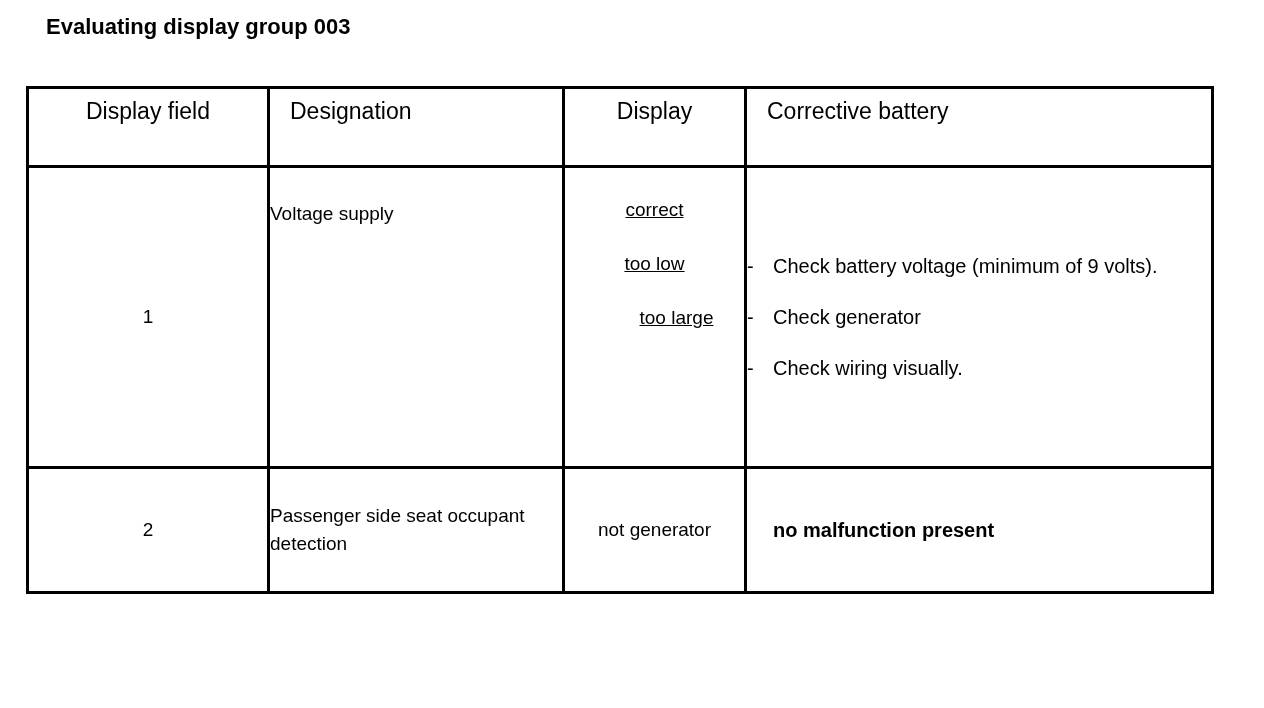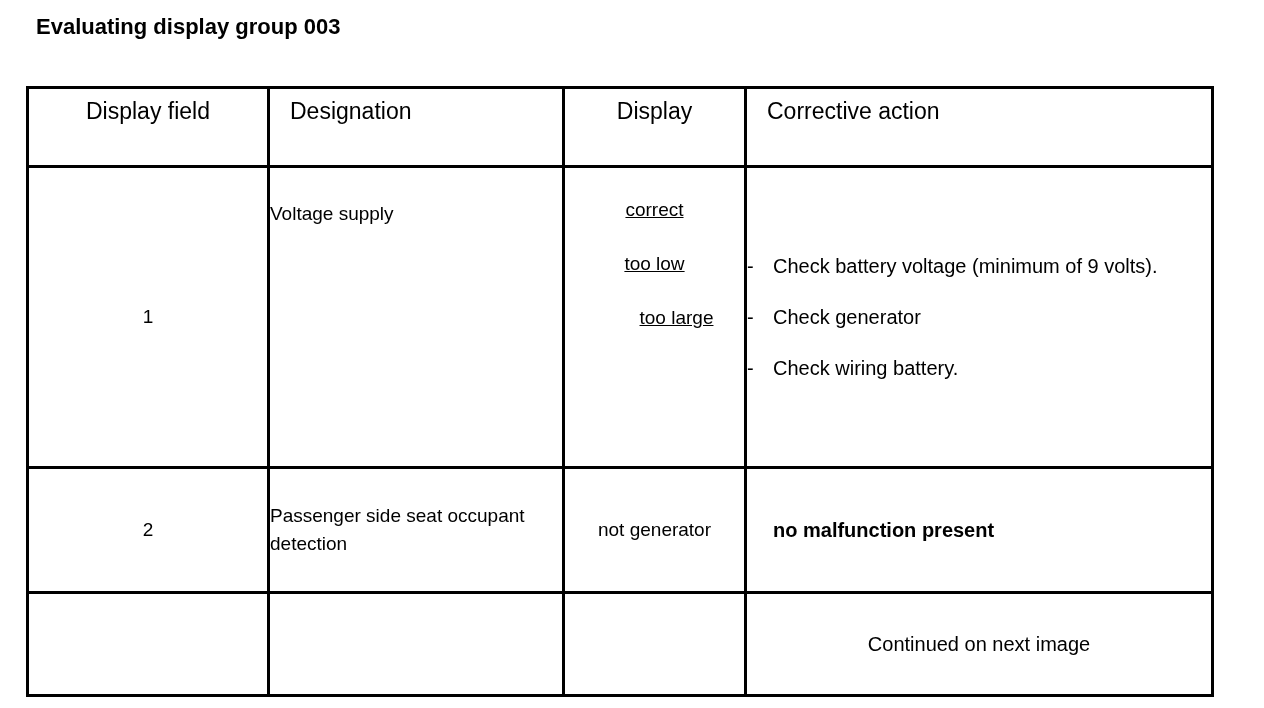--- a/index.html
+++ b/index.html
@@ -12,21 +12,21 @@
     width: 1264px;
     height: 708px;
     position: relative;
     font-family: "Liberation Sans", sans-serif;
     color: #000000;
     overflow: hidden;
   }
 
   .page-title {
     position: absolute;
-    left: 36px;
+    left: 46px;
     top: 14px;
     font-size: 22px;
     font-weight: bold;
     letter-spacing: 0px;
     white-space: nowrap;
   }
 
   .table-wrap {
     position: absolute;
     left: 26px;
@@ -156,21 +156,21 @@
         <th>
           <div class="head-inner head-center">Display field</div>
         </th>
         <th>
           <div class="head-inner head-left">Designation</div>
         </th>
         <th>
           <div class="head-inner head-center">Display</div>
         </th>
         <th>
-          <div class="head-inner head-left">Corrective action</div>
+          <div class="head-inner head-left">Corrective battery</div>
         </th>
       </tr>
     </thead>
     <tbody>
 
       <tr class="row-1">
         <td class="cell-field">1</td>
         <td class="cell-designation top-align">Voltage supply</td>
         <td class="cell-display top-align">
           <div class="display-line">correct</div>
@@ -182,34 +182,28 @@
             <li>
               <span class="dash">-</span>
               <span>Check battery voltage (minimum of 9 volts).</span>
             </li>
             <li>
               <span class="dash">-</span>
               <span>Check generator</span>
             </li>
             <li>
               <span class="dash">-</span>
-              <span>Check wiring battery.</span>
+              <span>Check wiring visually.</span>
             </li>
           </ul>
         </td>
       </tr>
 
       <tr class="row-2">
         <td class="cell-field">2</td>
         <td class="cell-designation">Passenger side seat occupant detection</td>
         <td class="cell-display">not generator</td>
         <td class="cell-action middle">no malfunction present</td>
       </tr>
 
-      <tr class="row-3">
-        <td class="cell-field cell-empty"></td>
-        <td class="cell-designation cell-empty"></td>
-        <td class="cell-display cell-empty"></td>
-        <td class="cell-continued">Continued on next image</td>
-      </tr>
     </tbody>
   </table>
 </div>
 
 </body></html>

